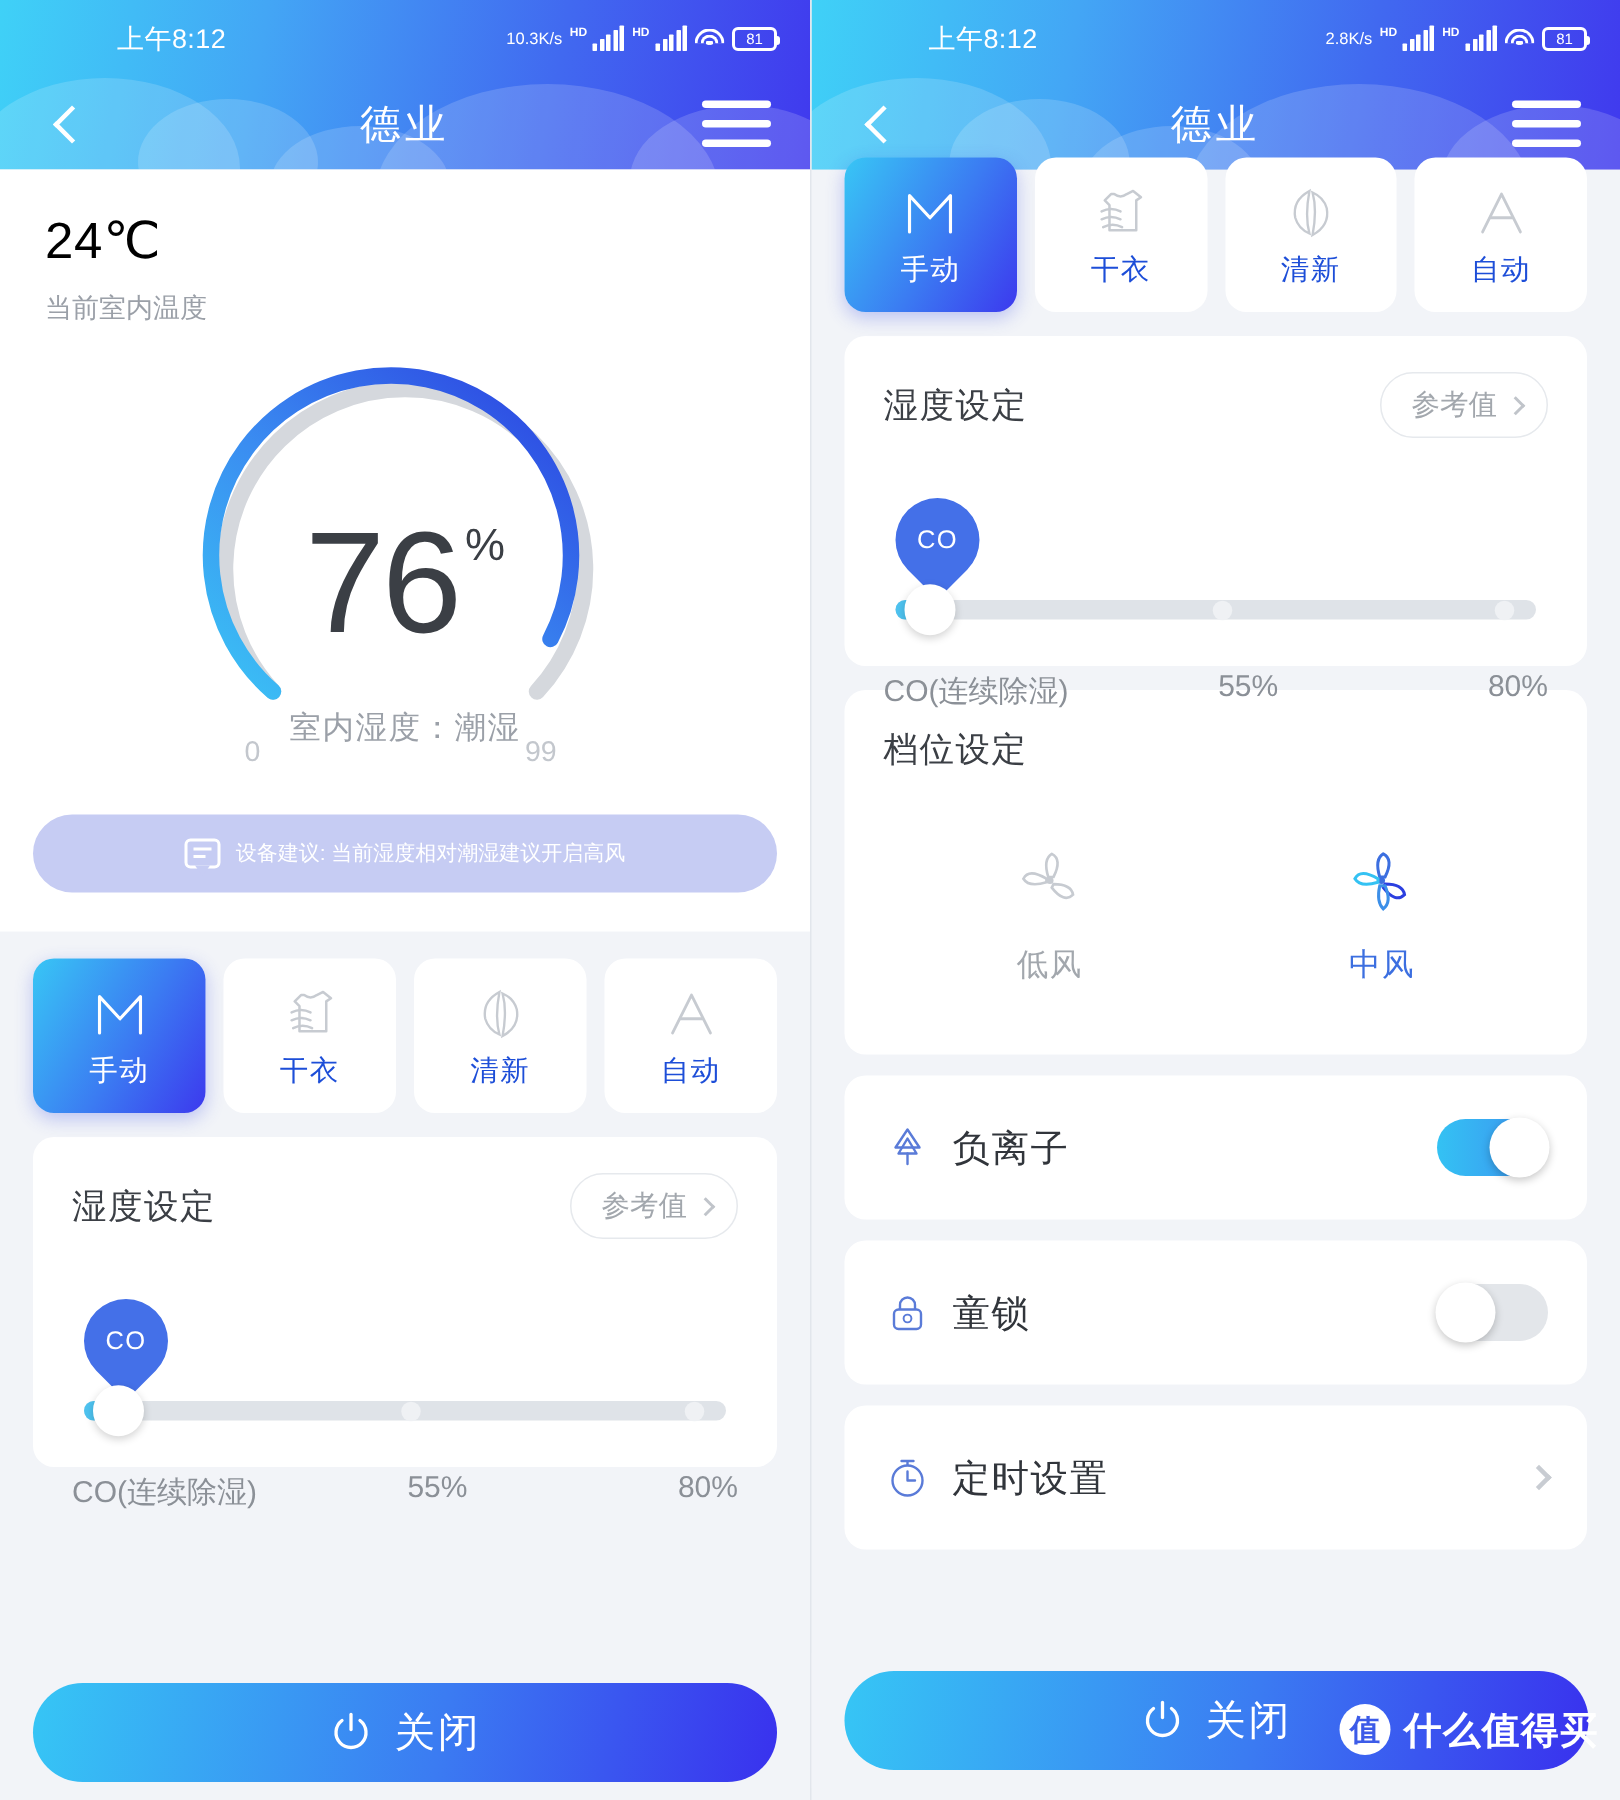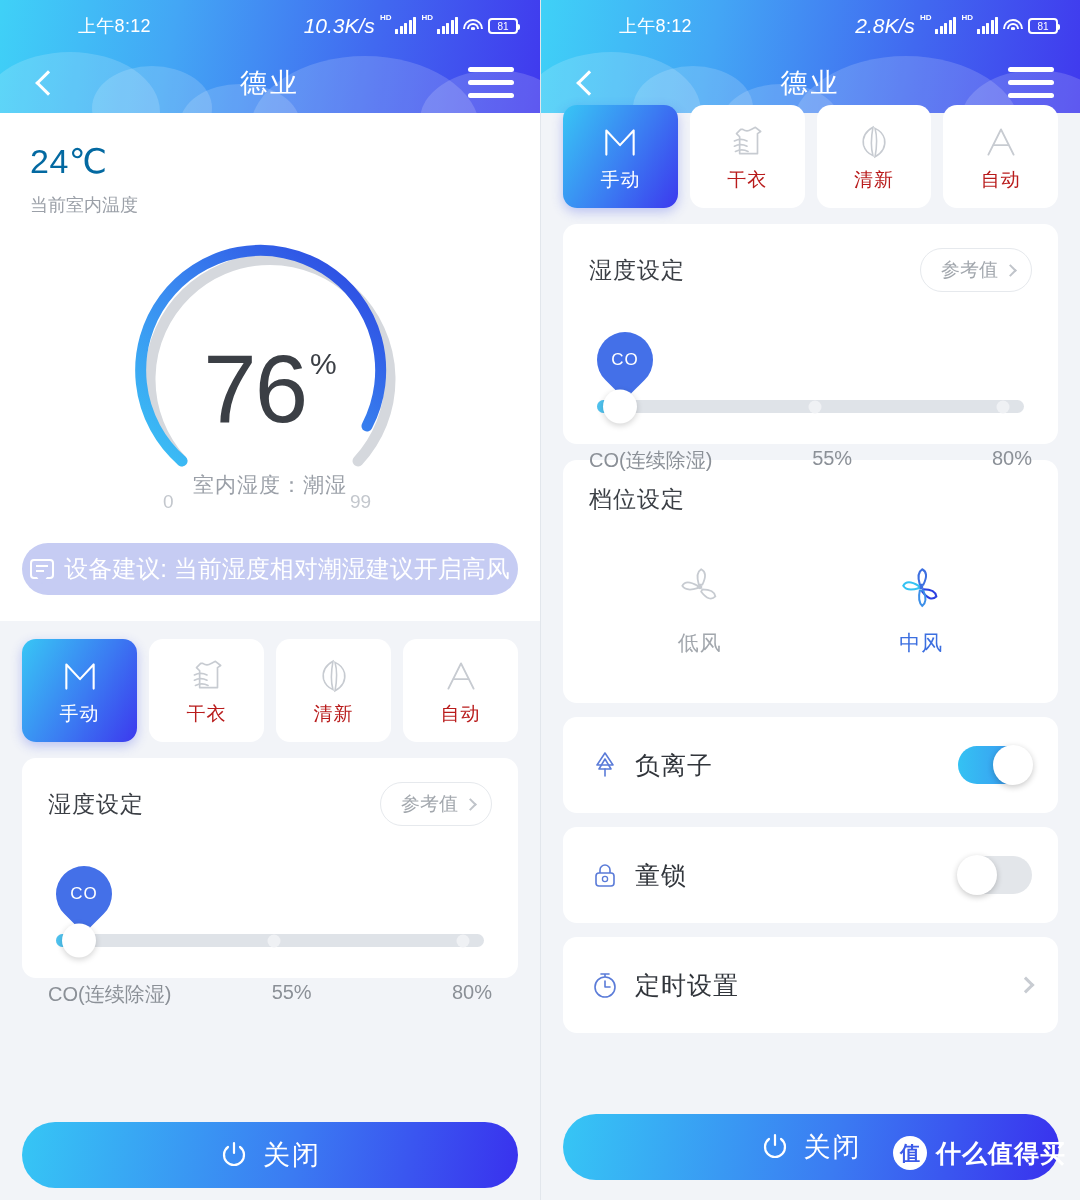--- a/index.html
+++ b/index.html
@@ -23,21 +23,21 @@
   .c2{ width:120px;height:84px; left:92px; top:66px;}
   .c3{ width:230px;height:150px; left:250px; top:56px;}
   .c4{ width:150px;height:100px; left:420px; top:70px;}
   .c5{ width:120px;height:80px; left:180px; top:84px;}
   .statusbar{
     position:relative; height:52px; display:flex; align-items:center;
     color:#fff; font-size:17px; z-index:3;
   }
   .sb-time{ position:absolute; left:78px; top:50%; transform:translateY(-50%); font-size:18px; letter-spacing:.3px;}
   .sb-right{ position:absolute; right:22px; top:50%; transform:translateY(-50%); display:flex; align-items:center; gap:5px;}
-  .sb-speed{ font-size:21px;font-style:italic; }
+  .sb-speed{ font-size:11px; }
   .bars{ display:flex; align-items:flex-end; gap:1.5px; height:16px; position:relative;}
   .bars i{ display:block; width:3px; background:#fff; border-radius:.5px;}
   .bars i:nth-child(1){height:5px}.bars i:nth-child(2){height:8px}
   .bars i:nth-child(3){height:11px}.bars i:nth-child(4){height:14px}.bars i:nth-child(5){height:17px}
   .hd{ font-size:8px; line-height:8px; font-weight:bold; align-self:flex-start; margin-right:-1px;}
   .wifi{ width:20px;height:16px; position:relative;}
   .wifi span{ position:absolute; left:50%; transform:translateX(-50%); border:2px solid #fff; border-bottom:none;
     border-radius:50% 50% 0 0 / 100% 100% 0 0;}
   .wifi .w1{ width:20px;height:10px; top:1px;}
   .wifi .w2{ width:12px;height:6px; top:5px;}
@@ -52,46 +52,46 @@
     transform:rotate(45deg); margin-left:5px;}
   .nav-title{ width:100%; text-align:center; color:#fff; font-size:27px; letter-spacing:3px;}
   .nav-menu{ position:absolute; right:26px; width:46px; display:flex; flex-direction:column; gap:8px; cursor:pointer;}
   .nav-menu i{ display:block; height:5px; background:#fff; border-radius:3px;}
 
   
   .body{ position:relative; height:1087px; }
 
   
   .topcard{ background:#fff; padding:28px 0 0 0; }
-  .temp{ font-size:34px; color:#0369a1; padding-left:30px; letter-spacing:.5px;}
+  .temp{ font-size:34px; color:#000000; padding-left:30px; letter-spacing:.5px;}
   .temp-sub{ font-size:18px; color:#9ba0a8; padding-left:30px; margin-top:12px;}
 
   .gauge-wrap{ position:relative; width:100%; height:300px; margin-top:16px; }
   .gauge{ position:absolute; left:50%; top:0; transform:translateX(-50%); }
   .gauge-center{ position:absolute; left:50%; top:108px; transform:translateX(-50%); text-align:center; width:300px;}
   .gval{ font-size:96px; color:#3b3f45; font-weight:300; line-height:1; display:inline-block; letter-spacing:-2px;}
   .gunit{ font-size:30px; color:#3b3f45; font-weight:300; vertical-align:top; margin-left:4px; display:inline-block; margin-top:6px;}
   .gdesc{ font-size:21px; color:#9ba0a8; margin-top:34px; letter-spacing:1px;}
   .gmin{ position:absolute; left:163px; top:258px; font-size:19px; color:#c3c7cd;}
   .gmax{ position:absolute; left:350px; top:258px; font-size:19px; color:#c3c7cd;}
 
   .tipbar{ margin:10px 22px 0 22px; height:52px; background:#C6CCF3; border-radius:26px;
-    display:flex; align-items:center; justify-content:center; gap:10px; color:#fff; font-size:24px;}
+    display:flex; align-items:center; justify-content:center; gap:10px; color:#fff; font-size:14px;}
   .tip-icon{ width:24px;height:20px; border:2.4px solid #fff; border-radius:4px; position:relative; flex:none;}
   .tip-icon:before{ content:''; position:absolute; left:4px; top:4px; width:12px;height:2px;background:#fff;}
   .tip-icon:after{ content:''; position:absolute; left:4px; top:9px; width:8px;height:2px;background:#fff;}
   .tip-tail{ position:absolute; left:5px; bottom:-7px; width:0;height:0;border-left:5px solid transparent;
     border-right:5px solid transparent;border-top:7px solid #C6CCF3; }
 
   
   .modes{ display:flex; gap:12px; padding:18px 22px 0 22px;align-items:center; }
   .mode{ flex:1; height:103px; background:#fff; border-radius:14px; display:flex; flex-direction:column;
     align-items:center; justify-content:center; gap:4px; cursor:pointer;}
   .mode.active{ background:linear-gradient(120deg,#38C6F5 0%,#3B7BF2 55%,#3C39EE 100%); box-shadow:0 4px 12px rgba(60,80,230,.3);}
-  .mode-label{ font-size:19px; color:#b91c1c; letter-spacing:1px;}
+  .mode-label{ font-size:19px; color:#1d4ed8; letter-spacing:1px;}
   .mode.active .mode-label{ color:#fff; }
   .mode-icon{ width:46px;height:42px; display:flex;align-items:center;justify-content:center;}
   .mode-icon svg{ width:100%; height:100%; }
 
   
   .card{ background:#fff; border-radius:14px; margin:16px 22px 0 22px; padding:24px 26px 26px 26px; }
   .card-head{ display:flex; align-items:center; justify-content:space-between; }
   .card-title{ font-size:23px; color:#3b3f45; letter-spacing:1px;}
   .pill{ border:1.5px solid #E6E9ED; border-radius:22px; padding:8px 16px 8px 20px; display:flex; align-items:center; gap:8px;
     font-size:19px; color:#a2a7ad; cursor:pointer;}

